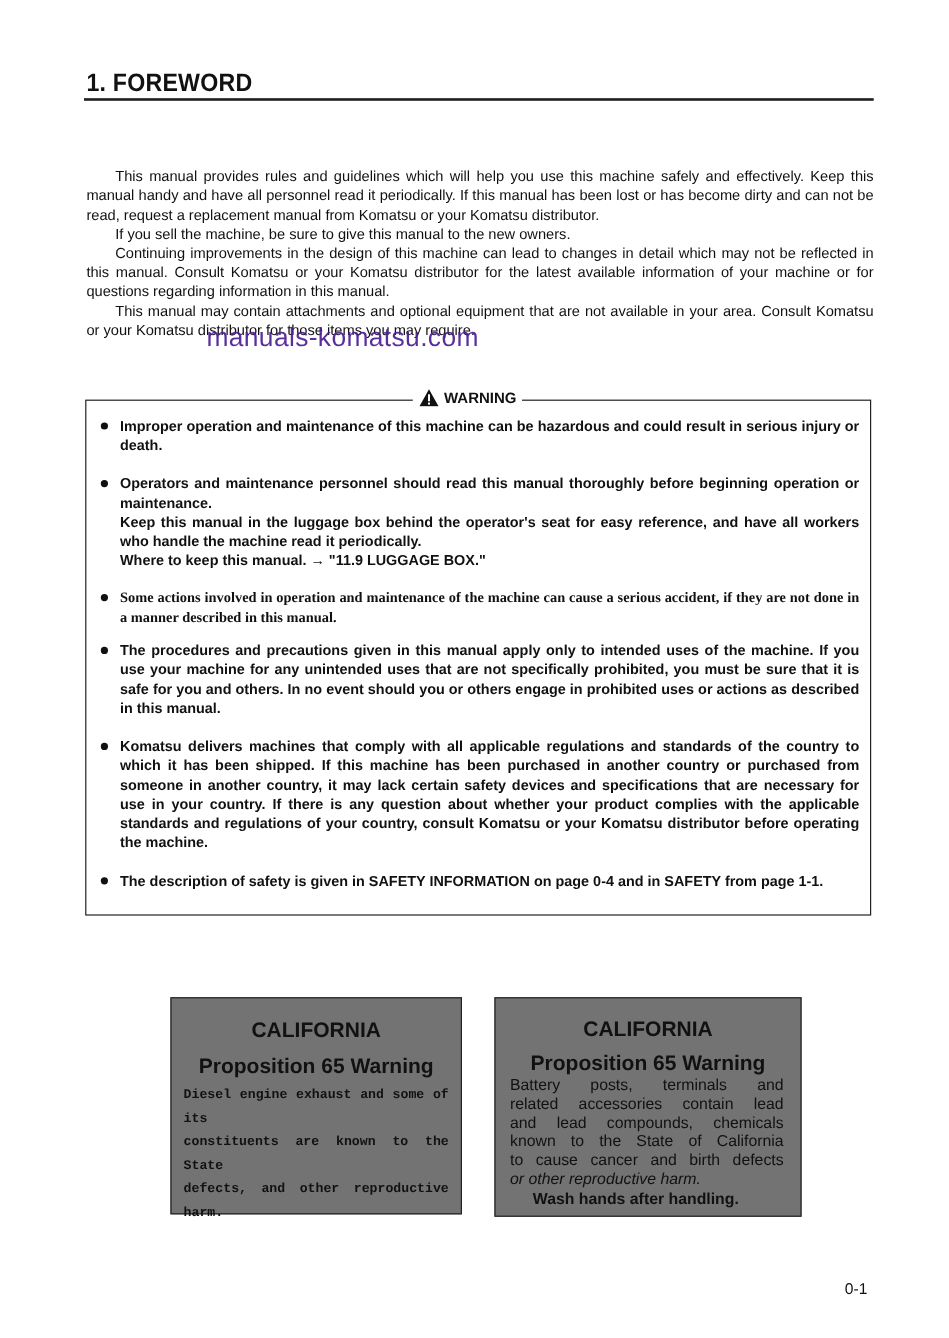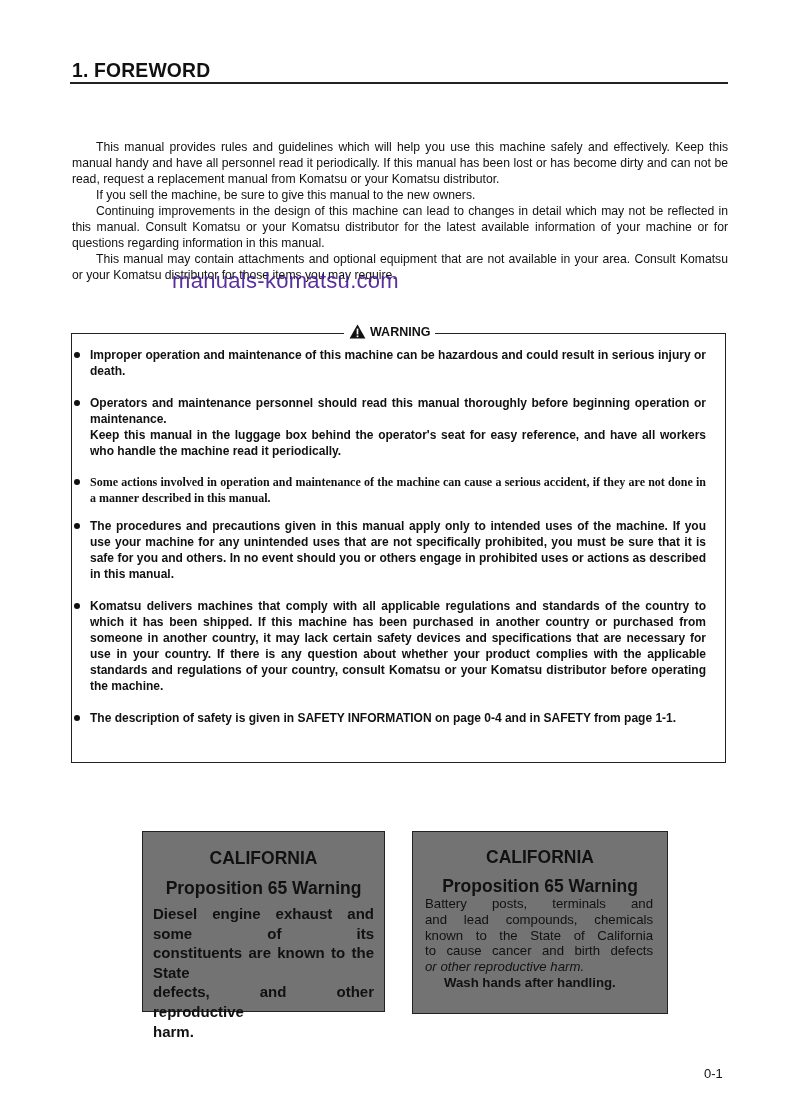--- a/index.html
+++ b/index.html
@@ -32,43 +32,43 @@
       position: absolute; left: 71px; top: 333px; width: 655px; height: 430px;
       border: 1.5px solid #222; border-top: 1px solid #222; box-sizing: border-box;
     }
     .warning-header {
       position: absolute; left: 344px; top: 324px; background: #fff;
       padding: 0 5px; display: flex; align-items: center; gap: 4px;
       font-size: 12.5px; font-weight: bold;
     }
     .warning-header svg { width: 17px; height: 15px; display: block; }
     .warning-list {
-      position: absolute; left: 72px; top: 347px; width: 634px;
+      position: absolute; left: 82px; top: 347px; width: 634px;
       margin: 0; padding: 0; list-style: none;
       font-size: 12px; line-height: 16px; font-weight: bold;
     }
     .warning-list li { position: relative; padding-left: 18px; text-align: justify; }
     .warning-list li .bullet {
       position: absolute; left: 2px; top: 5px; width: 6px; height: 6px;
       border-radius: 50%; background: #111;
     }
     .warning-list li .line { display: block; }
     .prop-box {
       position: absolute; border: 1.5px solid #222; box-sizing: border-box;
       background: #737373; text-align: center;
     }
     .prop-left { left: 142px; top: 831px; width: 243px; height: 181px; }
     .prop-right { left: 412px; top: 831px; width: 256px; height: 183px; }
     .prop-heading { font-size: 17.5px; font-weight: bold; margin: 0; }
     .prop-sub { font-size: 17.5px; font-weight: bold; margin: 0; }
     .prop-left .prop-heading { margin-top: 16px; }
     .prop-left .prop-sub { margin-top: 9px; }
     .prop-left .prop-body {
-      margin: 5px 10px 0 10px; font-size: 15px; line-height: 19.6px;
-      font-weight: bold; text-align: justify; text-align-last: left;
+      margin: 5px 10px 0 10px; font-size: 11px; line-height: 19.6px;
+      font-weight: bold; text-align: justify; text-align-last: left; font-family: Liberation Mono, monospace;
     }
     .prop-left .prop-body .ln { display: block; text-align: justify; text-align-last: justify; }
     .prop-left .prop-body .ln.last { text-align-last: left; }
     .prop-right .prop-heading { margin-top: 15px; }
     .prop-right .prop-sub { margin-top: 8px; line-height: 20px; }
     .prop-right .prop-body {
       margin: 0 14px 0 12px; font-size: 13.2px; line-height: 15.8px;
       text-align: left;
     }
     .prop-right .prop-body .ln { display: block; text-align: justify; text-align-last: justify; }
@@ -109,20 +109,21 @@
 
 <ul class="warning-list">
   <li style="margin-bottom:16px;">
     <span class="bullet"></span>
     <span class="line">Improper operation and maintenance of this machine can be hazardous and could result in serious injury or death.</span>
   </li>
   <li style="margin-bottom:15px;">
     <span class="bullet"></span>
     <span class="line">Operators and maintenance personnel should read this manual thoroughly before beginning operation or maintenance.</span>
     <span class="line">Keep this manual in the luggage box behind the operator's seat for easy reference, and have all workers who handle the machine read it periodically.</span>
+    <span class="line">Where to keep this manual. → "11.9 LUGGAGE BOX."</span>
   </li>
   <li style="margin-bottom:12px;font-family:Liberation Serif, serif;">
     <span class="bullet"></span>
     <span class="line">Some actions involved in operation and maintenance of the machine can cause a serious accident, if they are not done in a manner described in this manual.</span>
   </li>
   <li style="margin-bottom:16px;">
     <span class="bullet"></span>
     <span class="line">The procedures and precautions given in this manual apply only to intended uses of the machine. If you use your machine for any unintended uses that are not specifically prohibited, you must be sure that it is safe for you and others. In no event should you or others engage in prohibited uses or actions as described in this manual.</span>
   </li>
   <li style="margin-bottom:16px;">
@@ -144,20 +145,21 @@
     <span class="ln">defects, and other reproductive</span>
     <span class="ln last">harm.</span>
   </div>
 </div>
 
 <div class="prop-box prop-right">
   <p class="prop-heading">CALIFORNIA</p>
   <p class="prop-sub">Proposition 65 Warning</p>
   <div class="prop-body">
     <span class="ln">Battery posts, terminals and</span>
+    <span class="ln">related accessories contain lead</span>
     <span class="ln">and lead compounds, chemicals</span>
     <span class="ln">known to the State of California</span>
     <span class="ln">to cause cancer and birth defects</span>
     <span class="ln last">or other reproductive harm.</span>
   </div>
   <div class="prop-wash">Wash hands after handling.</div>
 </div>
 
 <div class="page-number">0-1</div>
 

